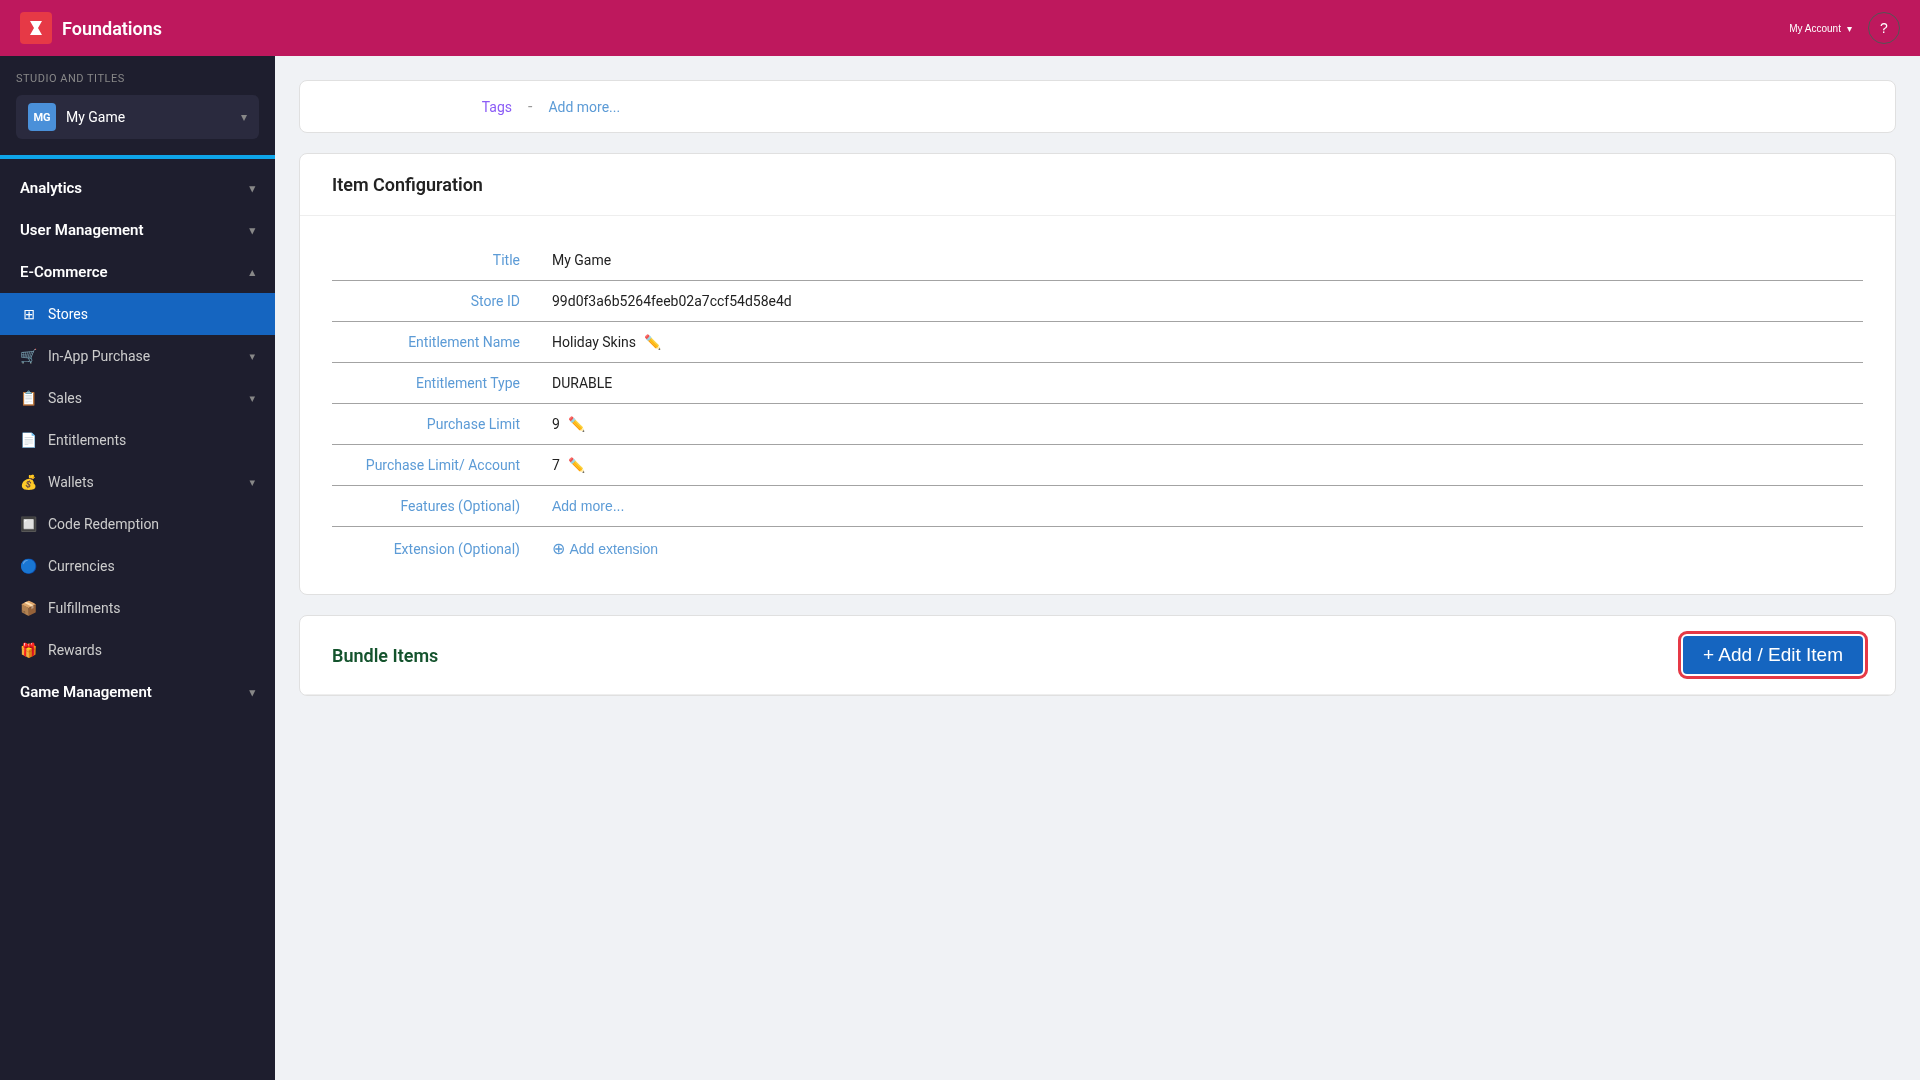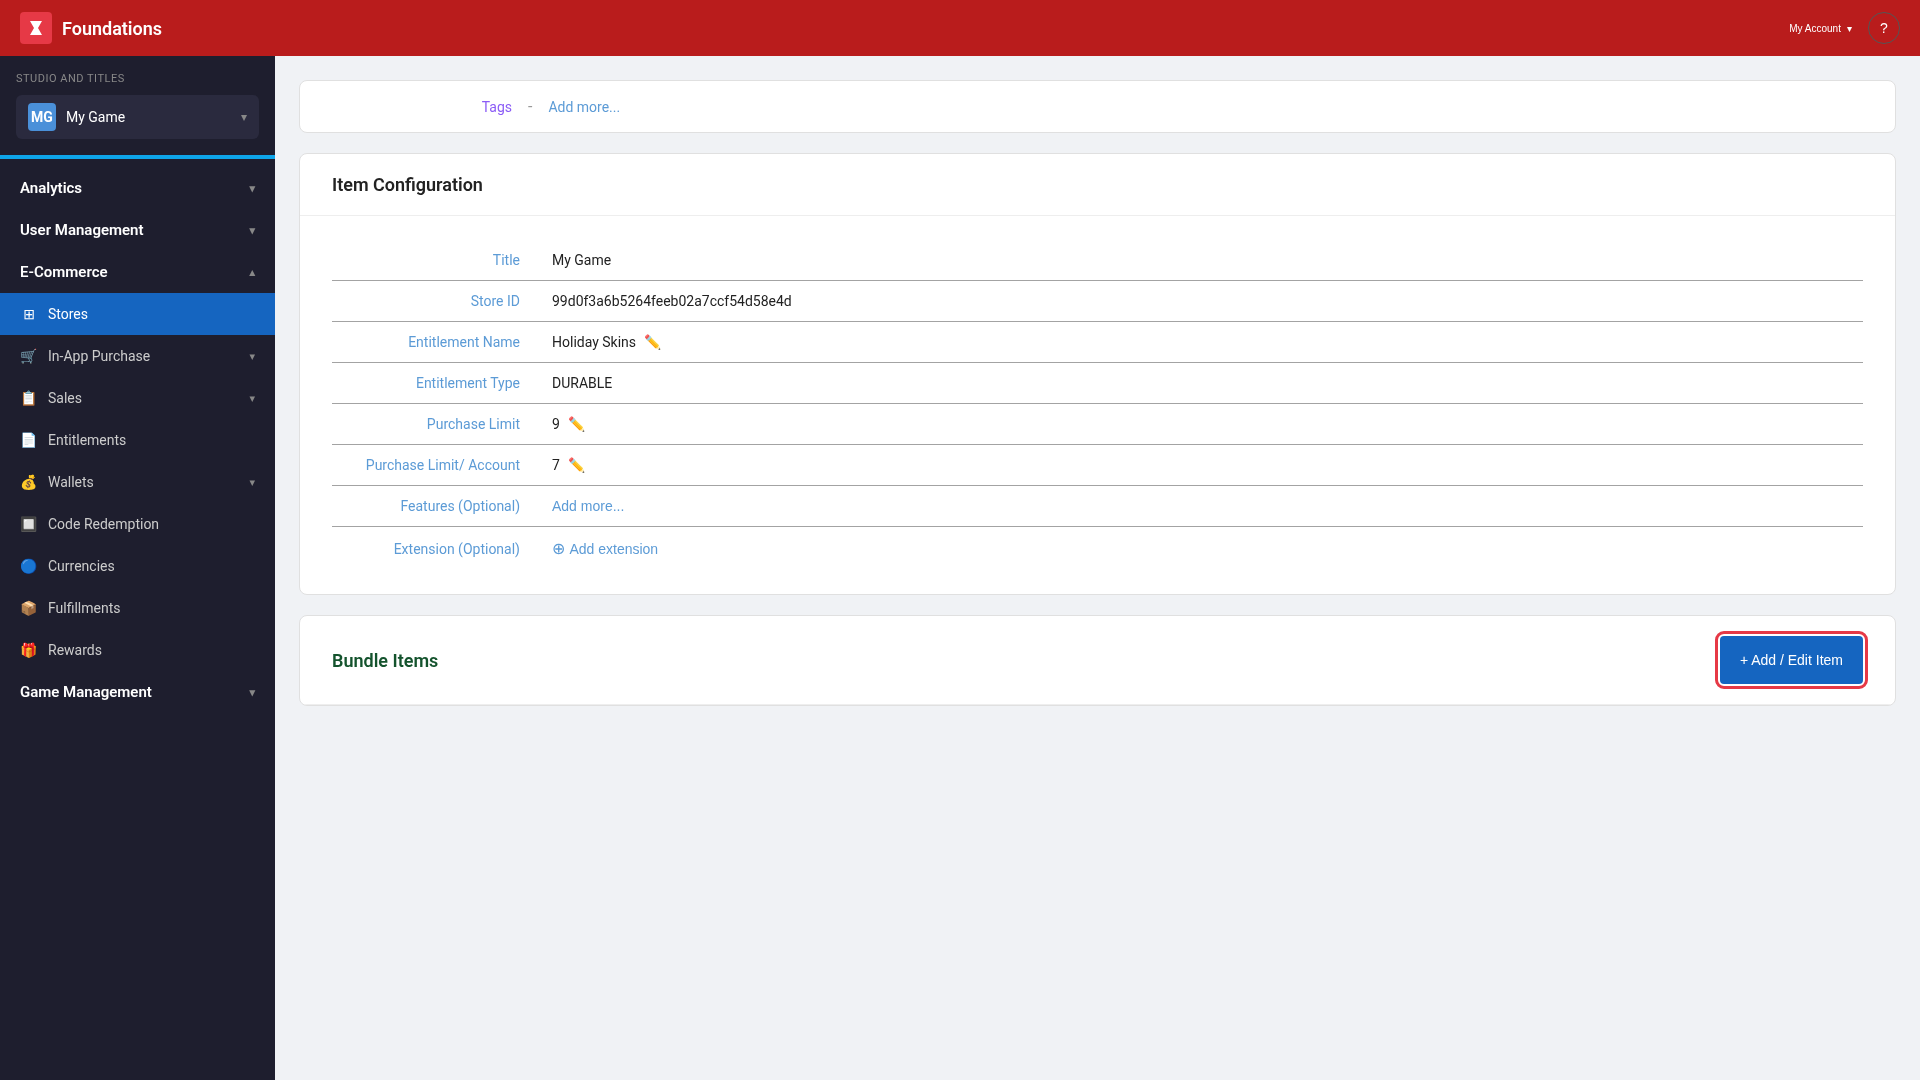--- a/index.html
+++ b/index.html
@@ -1,21 +1,21 @@
 <!DOCTYPE html>
 <html><head>
   <meta charset="utf-8">
   <style>
     * { box-sizing: border-box; margin: 0; padding: 0; }
     body { font-family: -apple-system, BlinkMacSystemFont, 'Segoe UI', Roboto, sans-serif; background: #f5f5f5; display: flex; flex-direction: column; height: 100vh; overflow: hidden; }
 
     
     .top-header {
       height: 56px;
-      background: #b91c1c;
+      background: #be185d;
       display: flex;
       align-items: center;
       justify-content: space-between;
       padding: 0 20px;
       flex-shrink: 0;
       z-index: 100;
     }
     .logo-area {
       display: flex;
       align-items: center;
@@ -105,21 +105,21 @@
       cursor: pointer;
     }
     .studio-avatar {
       width: 28px;
       height: 28px;
       background: #4a90d9;
       border-radius: 4px;
       display: flex;
       align-items: center;
       justify-content: center;
-      font-size: 14px;
+      font-size: 11px;
       font-weight: bold;
     }
     .studio-name {
       flex: 1;
       font-size: 14px;
     }
     .studio-chevron {
       color: #888;
       font-size: 12px;
     }
@@ -274,22 +274,22 @@
     .bundle-title {
       font-size: 18px;
       font-weight: 600;
       color: #14532d;
     }
     .add-edit-btn {
       background: #1565c0;
       color: white;
       border: none;
       border-radius: 4px;
-      padding: 16px 20px;
-      font-size: 14px;
+      padding: 8px 20px;
+      font-size: 19px;
       font-weight: 500;
       cursor: pointer;
       display: flex;
       align-items: center;
       gap: 6px;
       outline: 3px solid #e63946;
       outline-offset: 2px;
     }
     .bundle-empty {
       padding: 60px 32px;

